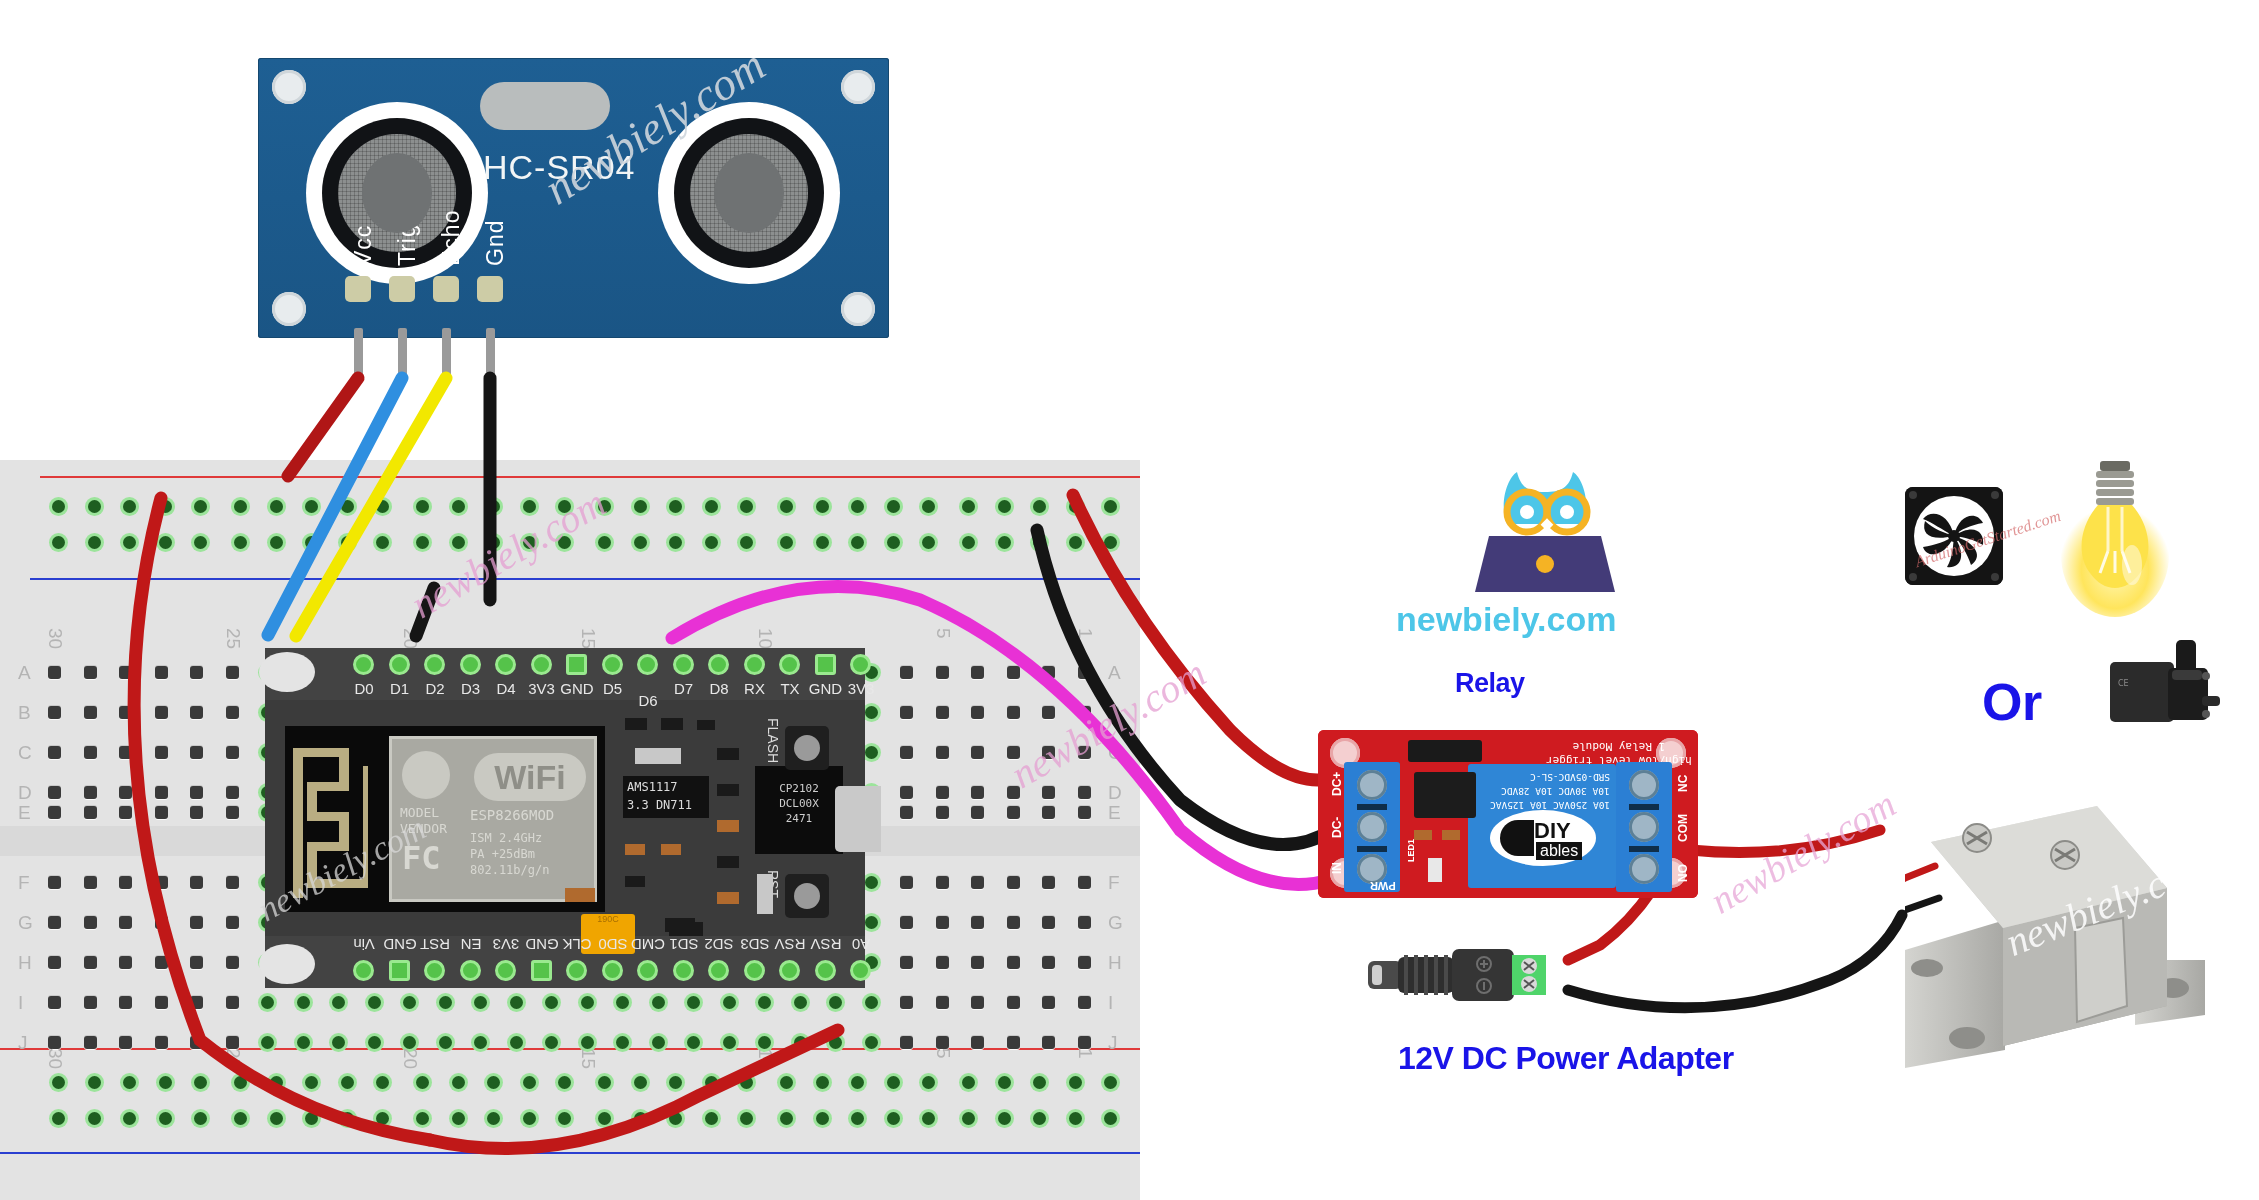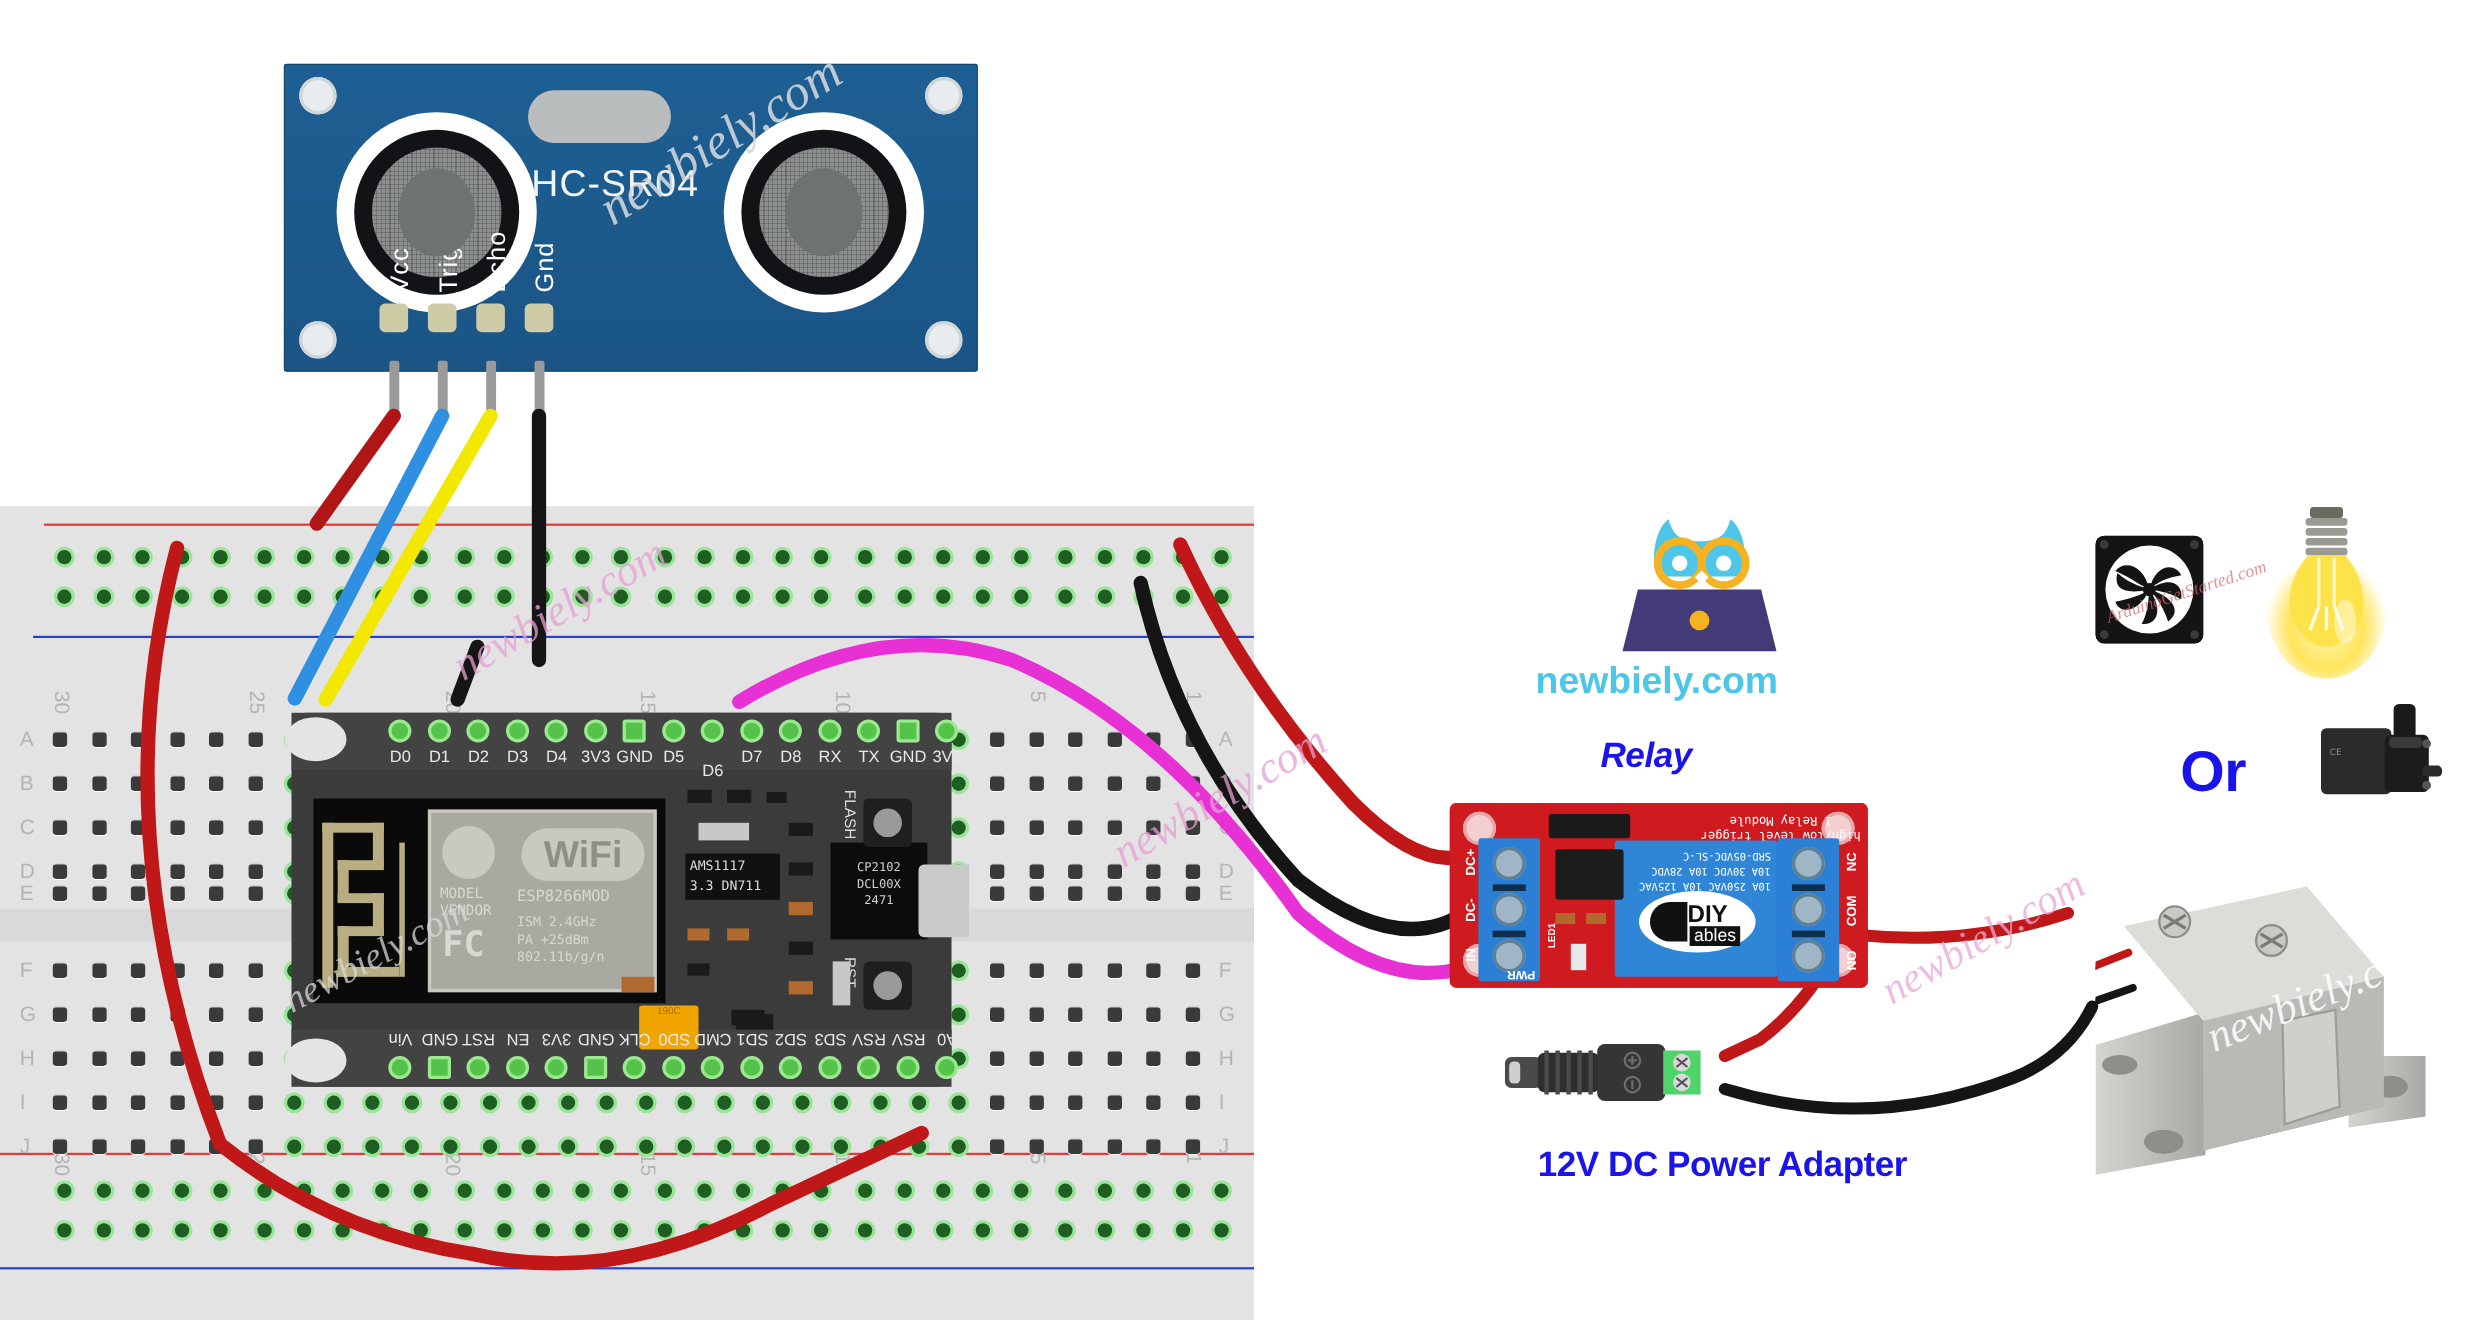--- a/index.html
+++ b/index.html
@@ -824,21 +824,21 @@
       <circle cx="112" cy="42" r="20" fill="none" stroke="#f5b324" stroke-width="7"></circle>
       <circle cx="72" cy="42" r="7" fill="#ffffff"></circle>
       <circle cx="112" cy="42" r="7" fill="#ffffff"></circle>
       <rect x="88" y="50" width="9" height="9" transform="rotate(45 92 54)" fill="#ffffff"></rect>
       <path d="M34 66 L146 66 L160 122 L20 122 Z" fill="#433b78" rx="6"></path>
       <circle cx="90" cy="94" r="9" fill="#f5b324"></circle>
     </svg>
   </div>
   <div class="abs" id="brand-text" style="left:1396px; top:600px; font-size:34px; color:#4dc6e8; font-weight:bold;">newbiely.com</div>
 
-  <div class="abs title-blue" style="left:1455px; top:668px; font-size:32px;font-style:italic;">Relay</div>
+  <div class="abs title-blue" style="left:1455px; top:668px; font-size:27px;">Relay</div>
 
   <div class="abs" id="relay">
     <div id="relay-inner">
       <div class="relay-hole" style="left:12px;  top:8px;"></div>
       <div class="relay-hole" style="left:338px; top:8px;"></div>
       <div class="relay-hole" style="left:12px;  top:128px;"></div>
       <div class="relay-hole" style="left:338px; top:128px;"></div>
 
       <div id="relay-hdr-txt">
         <div>high/low level trigger</div>

